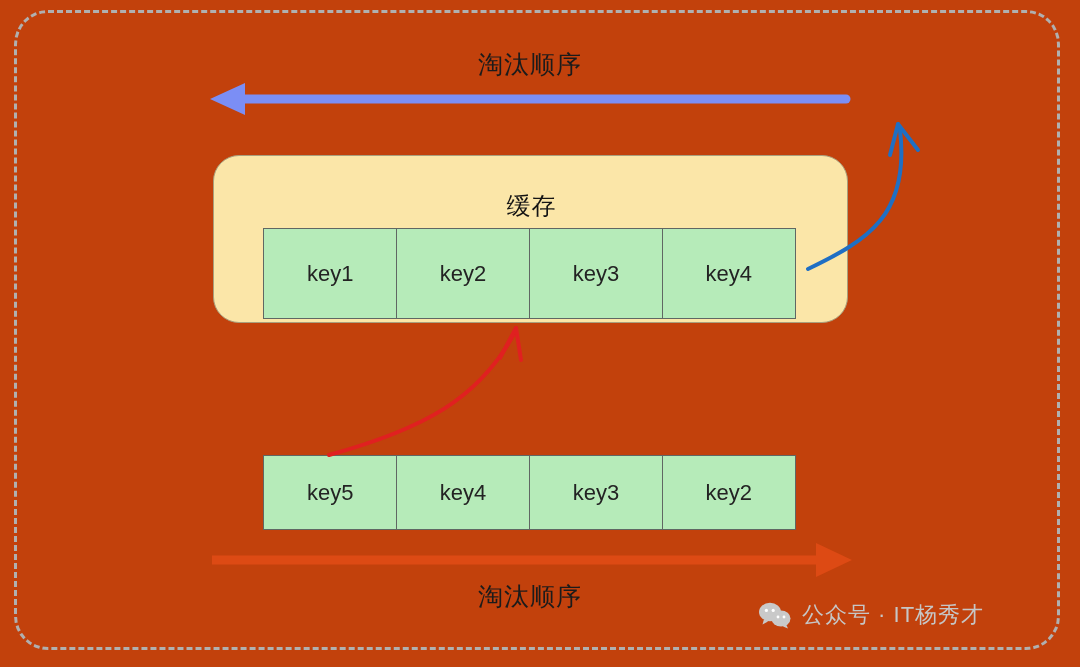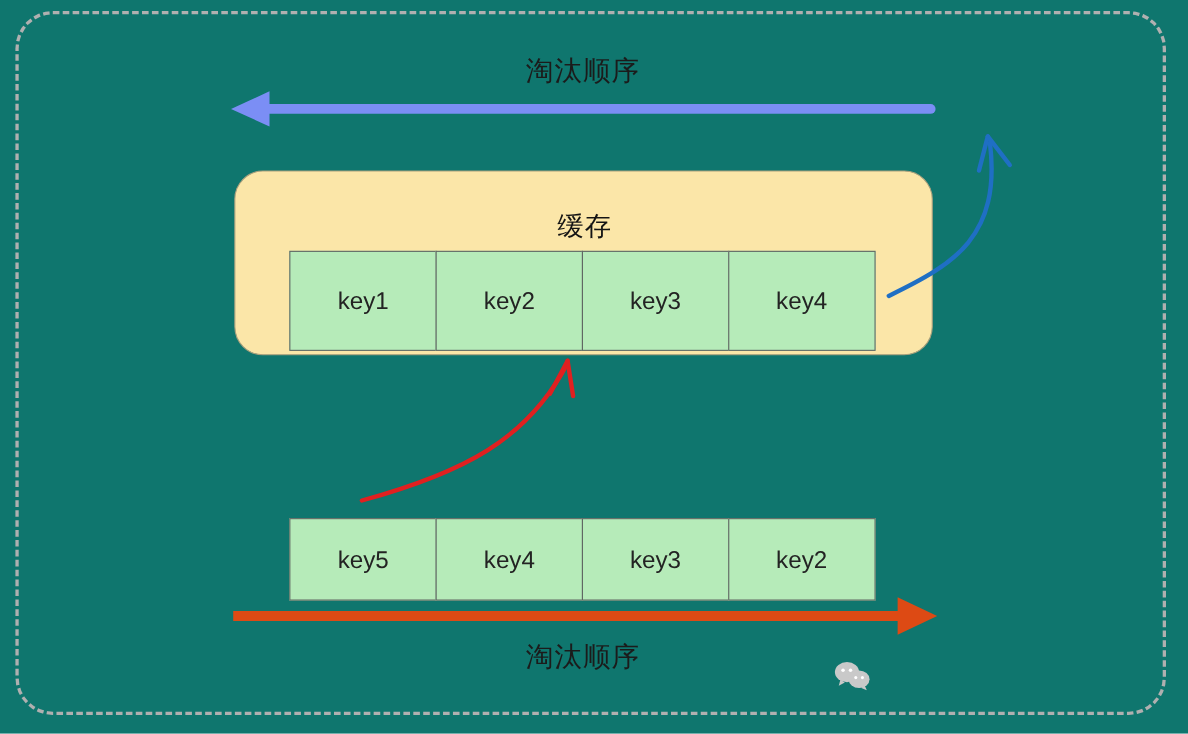--- a/index.html
+++ b/index.html
@@ -7,21 +7,21 @@
     padding: 0;
     background: #ffffff;
   }
   body {
     font-family: "Liberation Sans", "DejaVu Sans", sans-serif;
   }
   #canvas {
     position: relative;
     width: 1080px;
     height: 667px;
-    background: #0f766e;
+    background: #c2410c;
     overflow: hidden;
   }
 
   
   .outer-frame {
     position: absolute;
     left: 14px;
     top: 10px;
     width: 1046px;
     height: 640px;
@@ -94,21 +94,20 @@
     left: 263px;
     top: 228px;
     width: 533px;
     height: 91px;
   }
   .key-row-list {
     left: 263px;
     top: 455px;
     width: 533px;
     height: 75px;
-    margin-top: 16px;
   }
   .key-cell {
     flex: 1 1 0;
     background: #b6ebb9;
     border: 1.5px solid #606763;
     margin-left: -1.5px;
     display: flex;
     align-items: center;
     justify-content: center;
     font-size: 22px;
@@ -196,15 +195,16 @@
     <svg class="wechat-icon" width="34" height="28" viewBox="0 0 34 28">
       <ellipse cx="12" cy="11" rx="11" ry="9.2" fill="#c9c9c9"></ellipse>
       <path d="M 6 18 L 4.5 23.5 L 10 20.5 Z" fill="#c9c9c9"></path>
       <circle cx="8.4" cy="9.4" r="1.6" fill="#ffffff"></circle>
       <circle cx="15.2" cy="9.4" r="1.6" fill="#ffffff"></circle>
       <ellipse cx="23" cy="17.5" rx="9.5" ry="8" fill="#c9c9c9"></ellipse>
       <path d="M 28 23 L 30 27.5 L 25 25.5 Z" fill="#c9c9c9"></path>
       <circle cx="20" cy="16" r="1.4" fill="#ffffff"></circle>
       <circle cx="26" cy="16" r="1.4" fill="#ffffff"></circle>
     </svg>
+    <span class="watermark-text">公众号 · IT杨秀才</span>
   </div>
 
 </div>
 
 </body></html>

